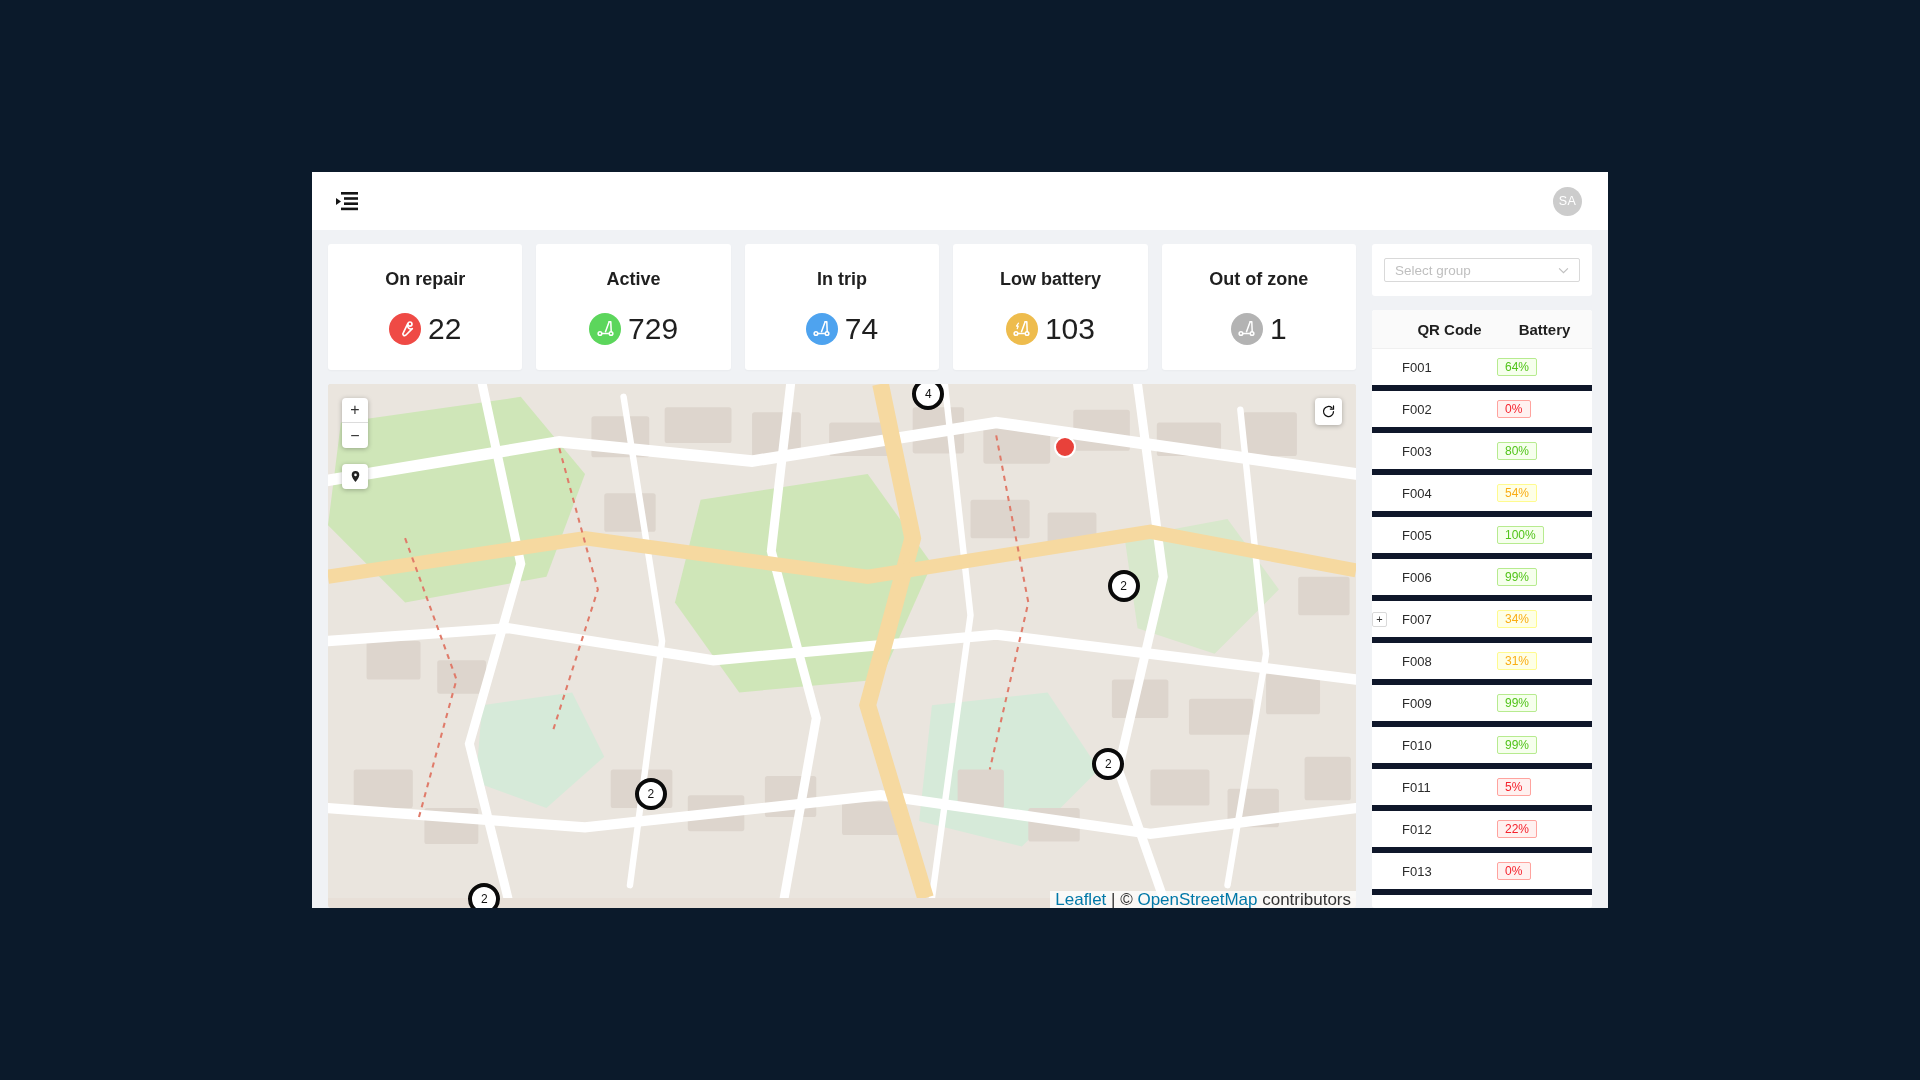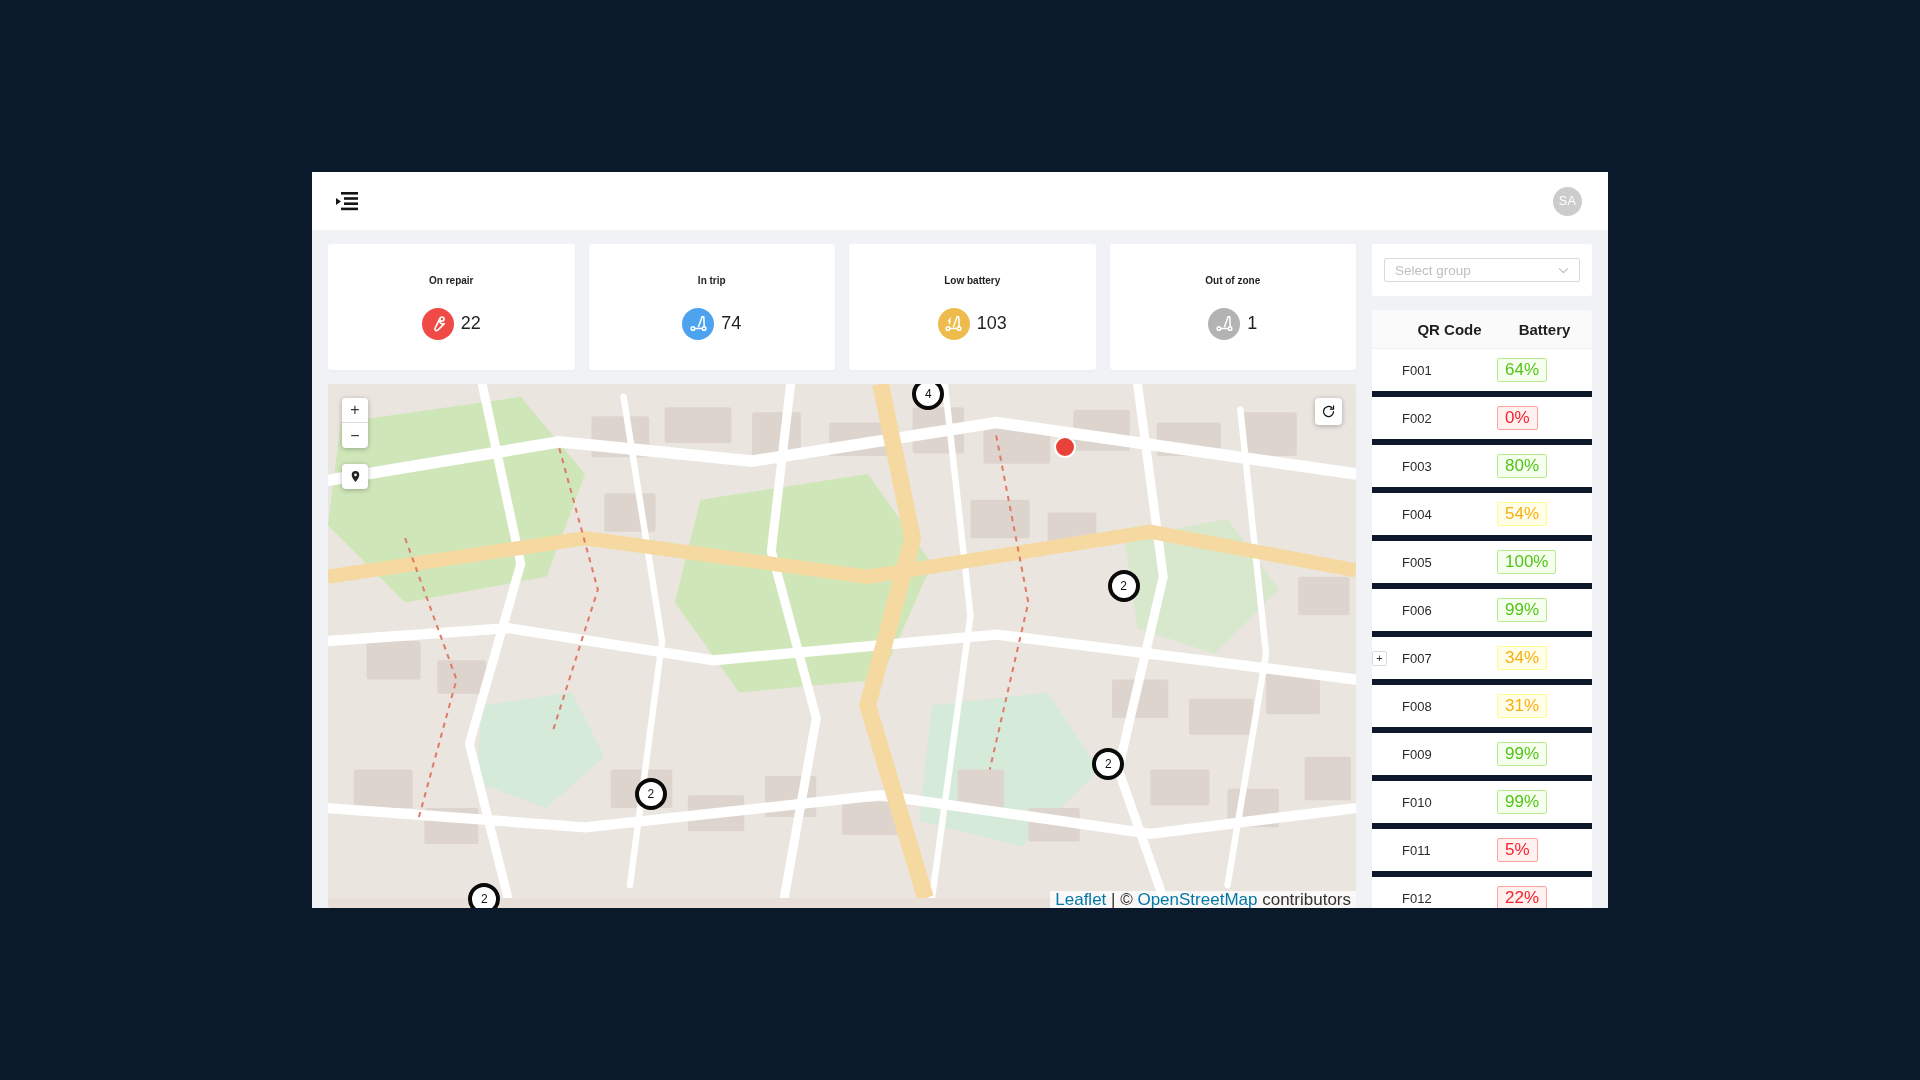--- a/index.html
+++ b/index.html
@@ -42,28 +42,28 @@
   .stat-card {
     flex: 1;
     background: #ffffff;
     border-radius: 3px;
     height: 126px;
     display: flex; flex-direction: column;
     align-items: center; justify-content: center;
     gap: 22px;
     box-shadow: 0 1px 2px rgba(0,0,0,.03);
   }
-  .stat-title { font-size: 10px; font-weight: bold; color: #1f1f1f; }
+  .stat-title { font-size: 18px; font-weight: bold; color: #1f1f1f; }
   .stat-row { display: flex; align-items: center; gap: 7px; }
   .stat-icon {
     width: 32px; height: 32px; border-radius: 50%;
     display: flex; align-items: center; justify-content: center;
   }
   .stat-icon svg { width: 19px; height: 19px; display: block; }
-  .stat-value { font-size: 18px; color: #1f1f1f; }
+  .stat-value { font-size: 30px; color: #1f1f1f; }
 
   
   .map-card {
     margin-top: 14px;
     flex: 1;
     position: relative;
     border-radius: 3px;
     overflow: hidden;
     background: #e8e0d8;
     min-height: 0;
@@ -141,21 +141,21 @@
   td {
     font-size: 13px; color: #2a2a2a; 
     padding: 9px 0; border-bottom: 6px solid #0f172a;
   }
   .expander {
     width: 15px; height: 15px; border: 1px solid #d9d9d9; border-radius: 2px;
     display: inline-flex; align-items: center; justify-content: center;
     font-size: 11px; color: #333; background: #fff; cursor: pointer; line-height: 1;
   }
   .badge {
-    display: inline-block; font-size: 17px;
+    display: inline-block; font-size: 12px;
     padding: 1px 7px; border-radius: 2px; min-width: 34px;
   }
   .badge.green  { color: #52c41a; background: #f6ffed; border: 1px solid #b7eb8f; }
   .badge.yellow { color: #faad14; background: #feffe6; border: 1px solid #fffb8f; }
   .badge.red    { color: #f5222d; background: #fff1f0; border: 1px solid #ffa39e; }
 </style>
 </head>
 <body>
 
 <div class="app-window">
@@ -187,20 +187,35 @@
             <span class="stat-icon" style="background:#ef4a45">
               <svg viewBox="0 0 24 24" fill="none" stroke="#fff" stroke-width="2.1" stroke-linecap="round" stroke-linejoin="round">
                 <path d="M14.7 6.3a4.5 4.5 0 0 0 5.9 5.9l-8.3 8.3a2.2 2.2 0 0 1-3.1-3.1z"></path>
                 <circle cx="17.6" cy="6.4" r="2.6"></circle>
               </svg>
             </span>
             <span class="stat-value">22</span>
           </div>
         </div>
 
+        <div class="stat-card">
+          <div class="stat-title">Active</div>
+          <div class="stat-row">
+            <span class="stat-icon" style="background:#5cd65c">
+              <svg viewBox="0 0 24 24" fill="none" stroke="#fff" stroke-width="1.9" stroke-linecap="round" stroke-linejoin="round">
+                <circle cx="5" cy="18.3" r="2.3"></circle>
+                  <circle cx="19" cy="18.3" r="2.3"></circle>
+                <path d="M7.3 18.3h8.2"></path>
+                  <path d="M16.6 3.6h2.1l.5 12.4"></path>
+                <path d="M16.6 3.6 L12 16"></path>
+              </svg>
+            </span>
+            <span class="stat-value">729</span>
+          </div>
+        </div>
 
 
         <div class="stat-card">
           <div class="stat-title">In trip</div>
           <div class="stat-row">
             <span class="stat-icon" style="background:#4ea3ef">
               <svg viewBox="0 0 24 24" fill="none" stroke="#fff" stroke-width="1.9" stroke-linecap="round" stroke-linejoin="round">
                 <circle cx="5" cy="18.3" r="2.3"></circle>
                   <circle cx="19" cy="18.3" r="2.3"></circle>
                 <path d="M7.3 18.3h8.2"></path>

